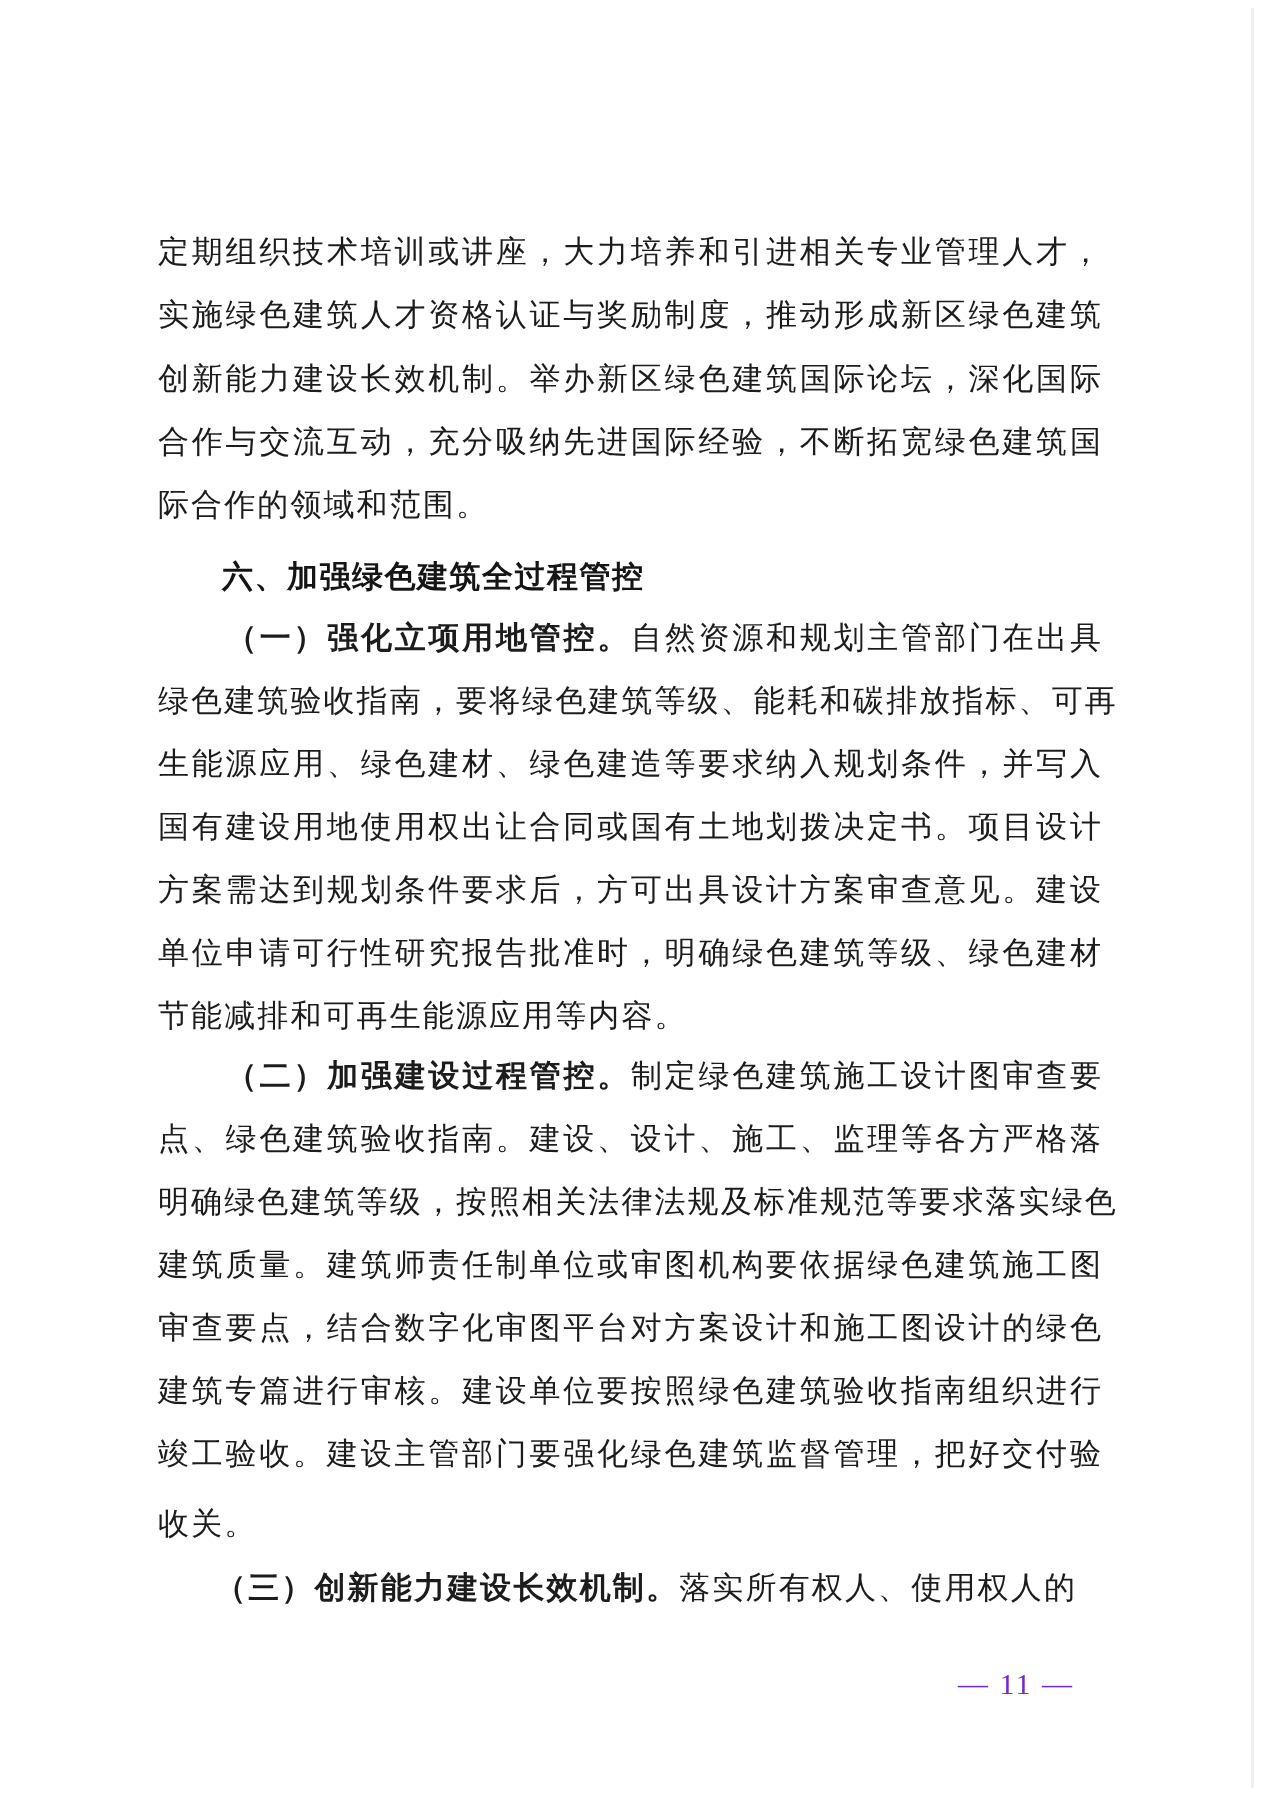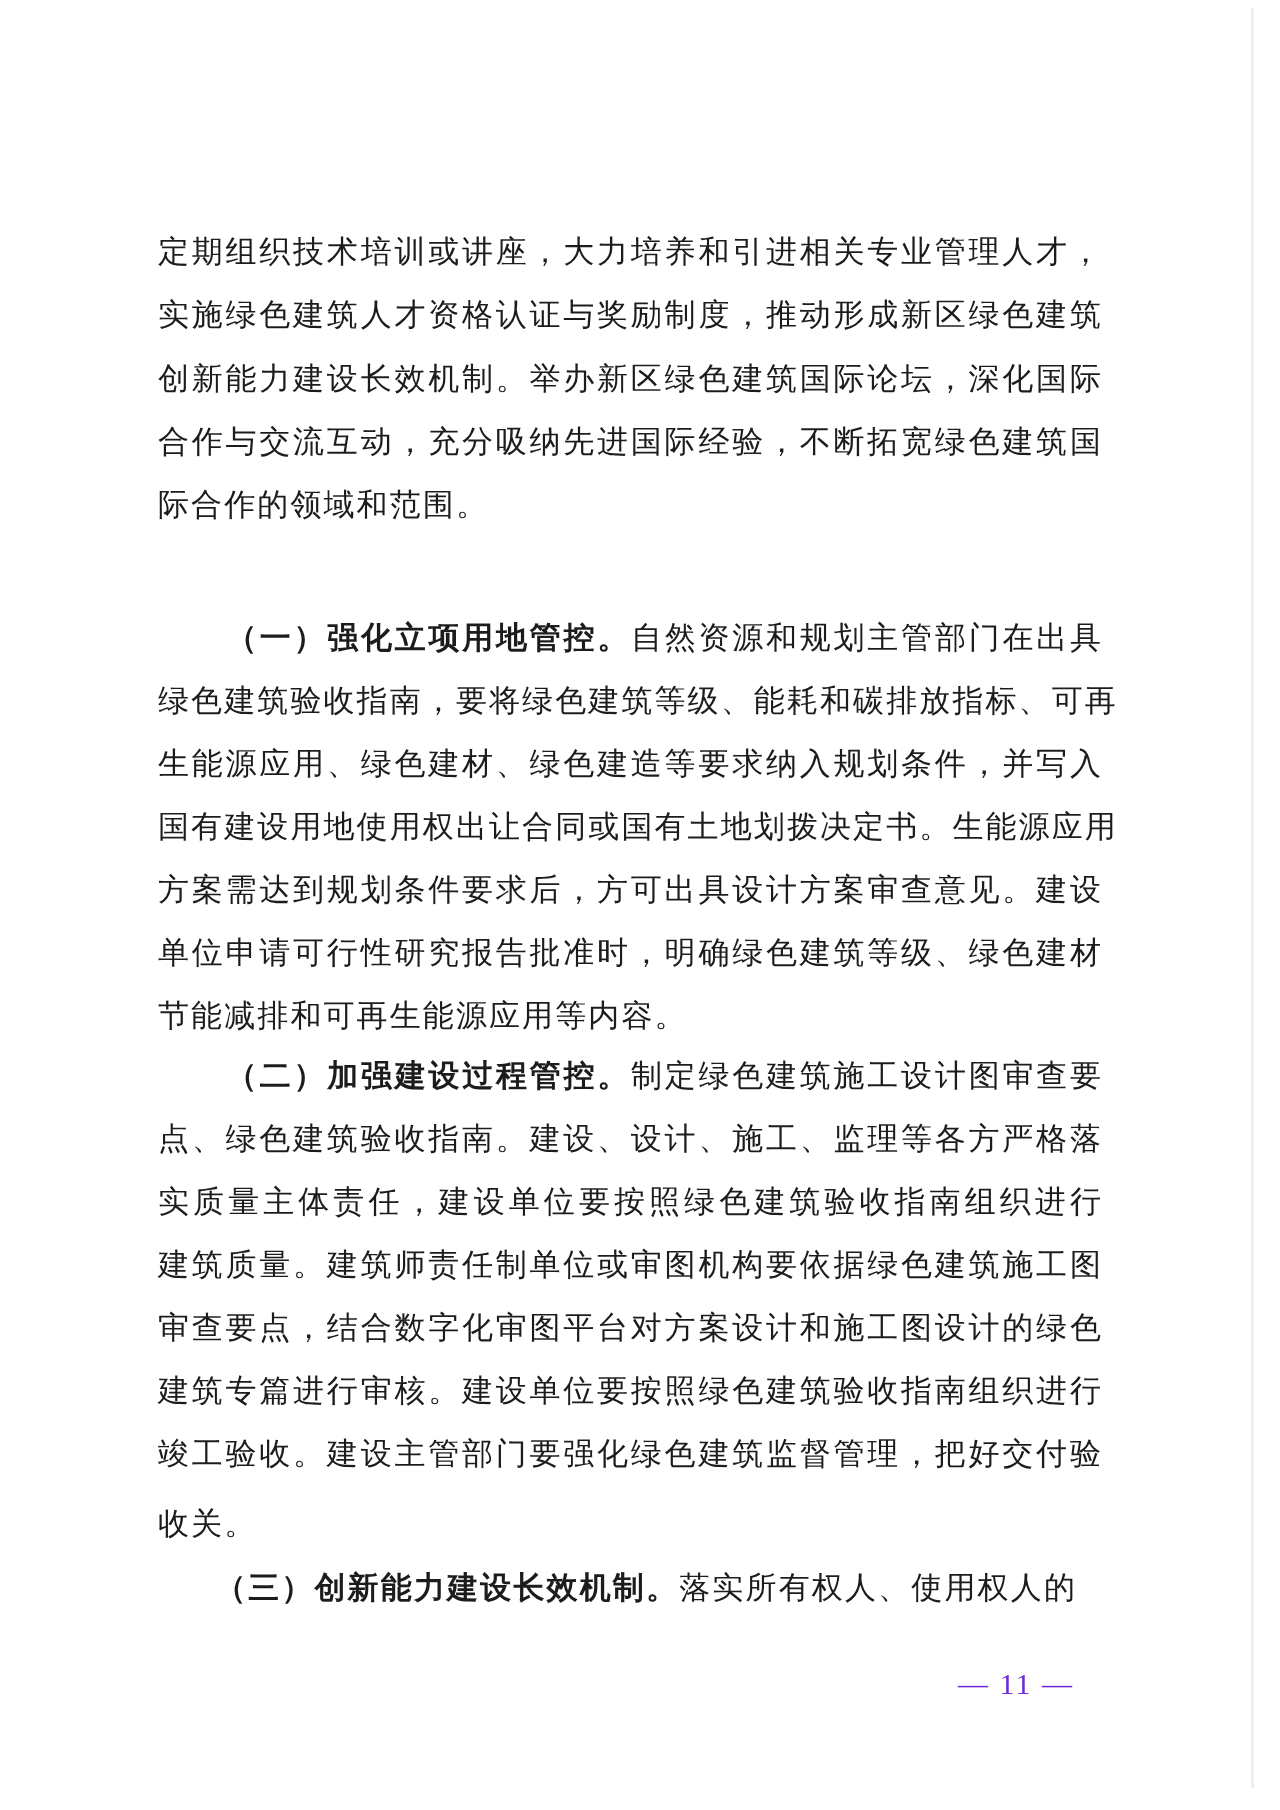--- a/index.html
+++ b/index.html
@@ -79,35 +79,36 @@
   <div class="page-edge"></div>
 
   <div>
     <div class="line justify" style="top:231px">定期组织技术培训或讲座，大力培养和引进相关专业管理人才，</div>
     <div class="line justify" style="top:294px">实施绿色建筑人才资格认证与奖励制度，推动形成新区绿色建筑</div>
     <div class="line justify" style="top:358px">创新能力建设长效机制。举办新区绿色建筑国际论坛，深化国际</div>
     <div class="line justify" style="top:421px">合作与交流互动，充分吸纳先进国际经验，不断拓宽绿色建筑国</div>
     <div class="line" style="top:484px">际合作的领域和范围。</div>
   </div>
 
+  <div class="heading" style="top:556px">六、加强绿色建筑全过程管控</div>
 
   <div>
     <div class="line" style="top:617px; left:226px; width:877px; text-align:justify; text-align-last:justify;"><span class="sub">（一）强化立项用地管控。</span><span>自然资源和规划主管部门在出具</span></div>
     <div class="line justify" style="top:680px">绿色建筑验收指南，要将绿色建筑等级、能耗和碳排放指标、可再</div>
     <div class="line justify" style="top:743px">生能源应用、绿色建材、绿色建造等要求纳入规划条件，并写入</div>
-    <div class="line justify" style="top:806px">国有建设用地使用权出让合同或国有土地划拨决定书。生能源应用</div>
+    <div class="line justify" style="top:806px">国有建设用地使用权出让合同或国有土地划拨决定书。项目设计</div>
     <div class="line justify" style="top:869px">方案需达到规划条件要求后，方可出具设计方案审查意见。建设</div>
     <div class="line justify" style="top:932px">单位申请可行性研究报告批准时，明确绿色建筑等级、绿色建材</div>
     <div class="line" style="top:995px">节能减排和可再生能源应用等内容。</div>
   </div>
 
   <div>
     <div class="line" style="top:1055px; left:226px; width:877px; text-align:justify; text-align-last:justify;"><span class="sub">（二）加强建设过程管控。</span><span>制定绿色建筑施工设计图审查要</span></div>
     <div class="line justify" style="top:1118px">点、绿色建筑验收指南。建设、设计、施工、监理等各方严格落</div>
-    <div class="line justify" style="top:1181px">实质量主体责任，建设单位要按照绿色建筑验收指南组织进行</div>
+    <div class="line justify" style="top:1181px">明确绿色建筑等级，按照相关法律法规及标准规范等要求落实绿色</div>
     <div class="line justify" style="top:1244px">建筑质量。建筑师责任制单位或审图机构要依据绿色建筑施工图</div>
     <div class="line justify" style="top:1307px">审查要点，结合数字化审图平台对方案设计和施工图设计的绿色</div>
     <div class="line justify" style="top:1370px">建筑专篇进行审核。建设单位要按照绿色建筑验收指南组织进行</div>
     <div class="line justify" style="top:1433px">竣工验收。建设主管部门要强化绿色建筑监督管理，把好交付验</div>
     <div class="line" style="top:1503px">收关。</div>
   </div>
 
   <div>
     <div class="line" style="top:1567px; left:215px; width:862px; text-align:justify; text-align-last:justify;"><span class="sub">（三）创新能力建设长效机制。</span><span>落实所有权人、使用权人的</span></div>
   </div>

